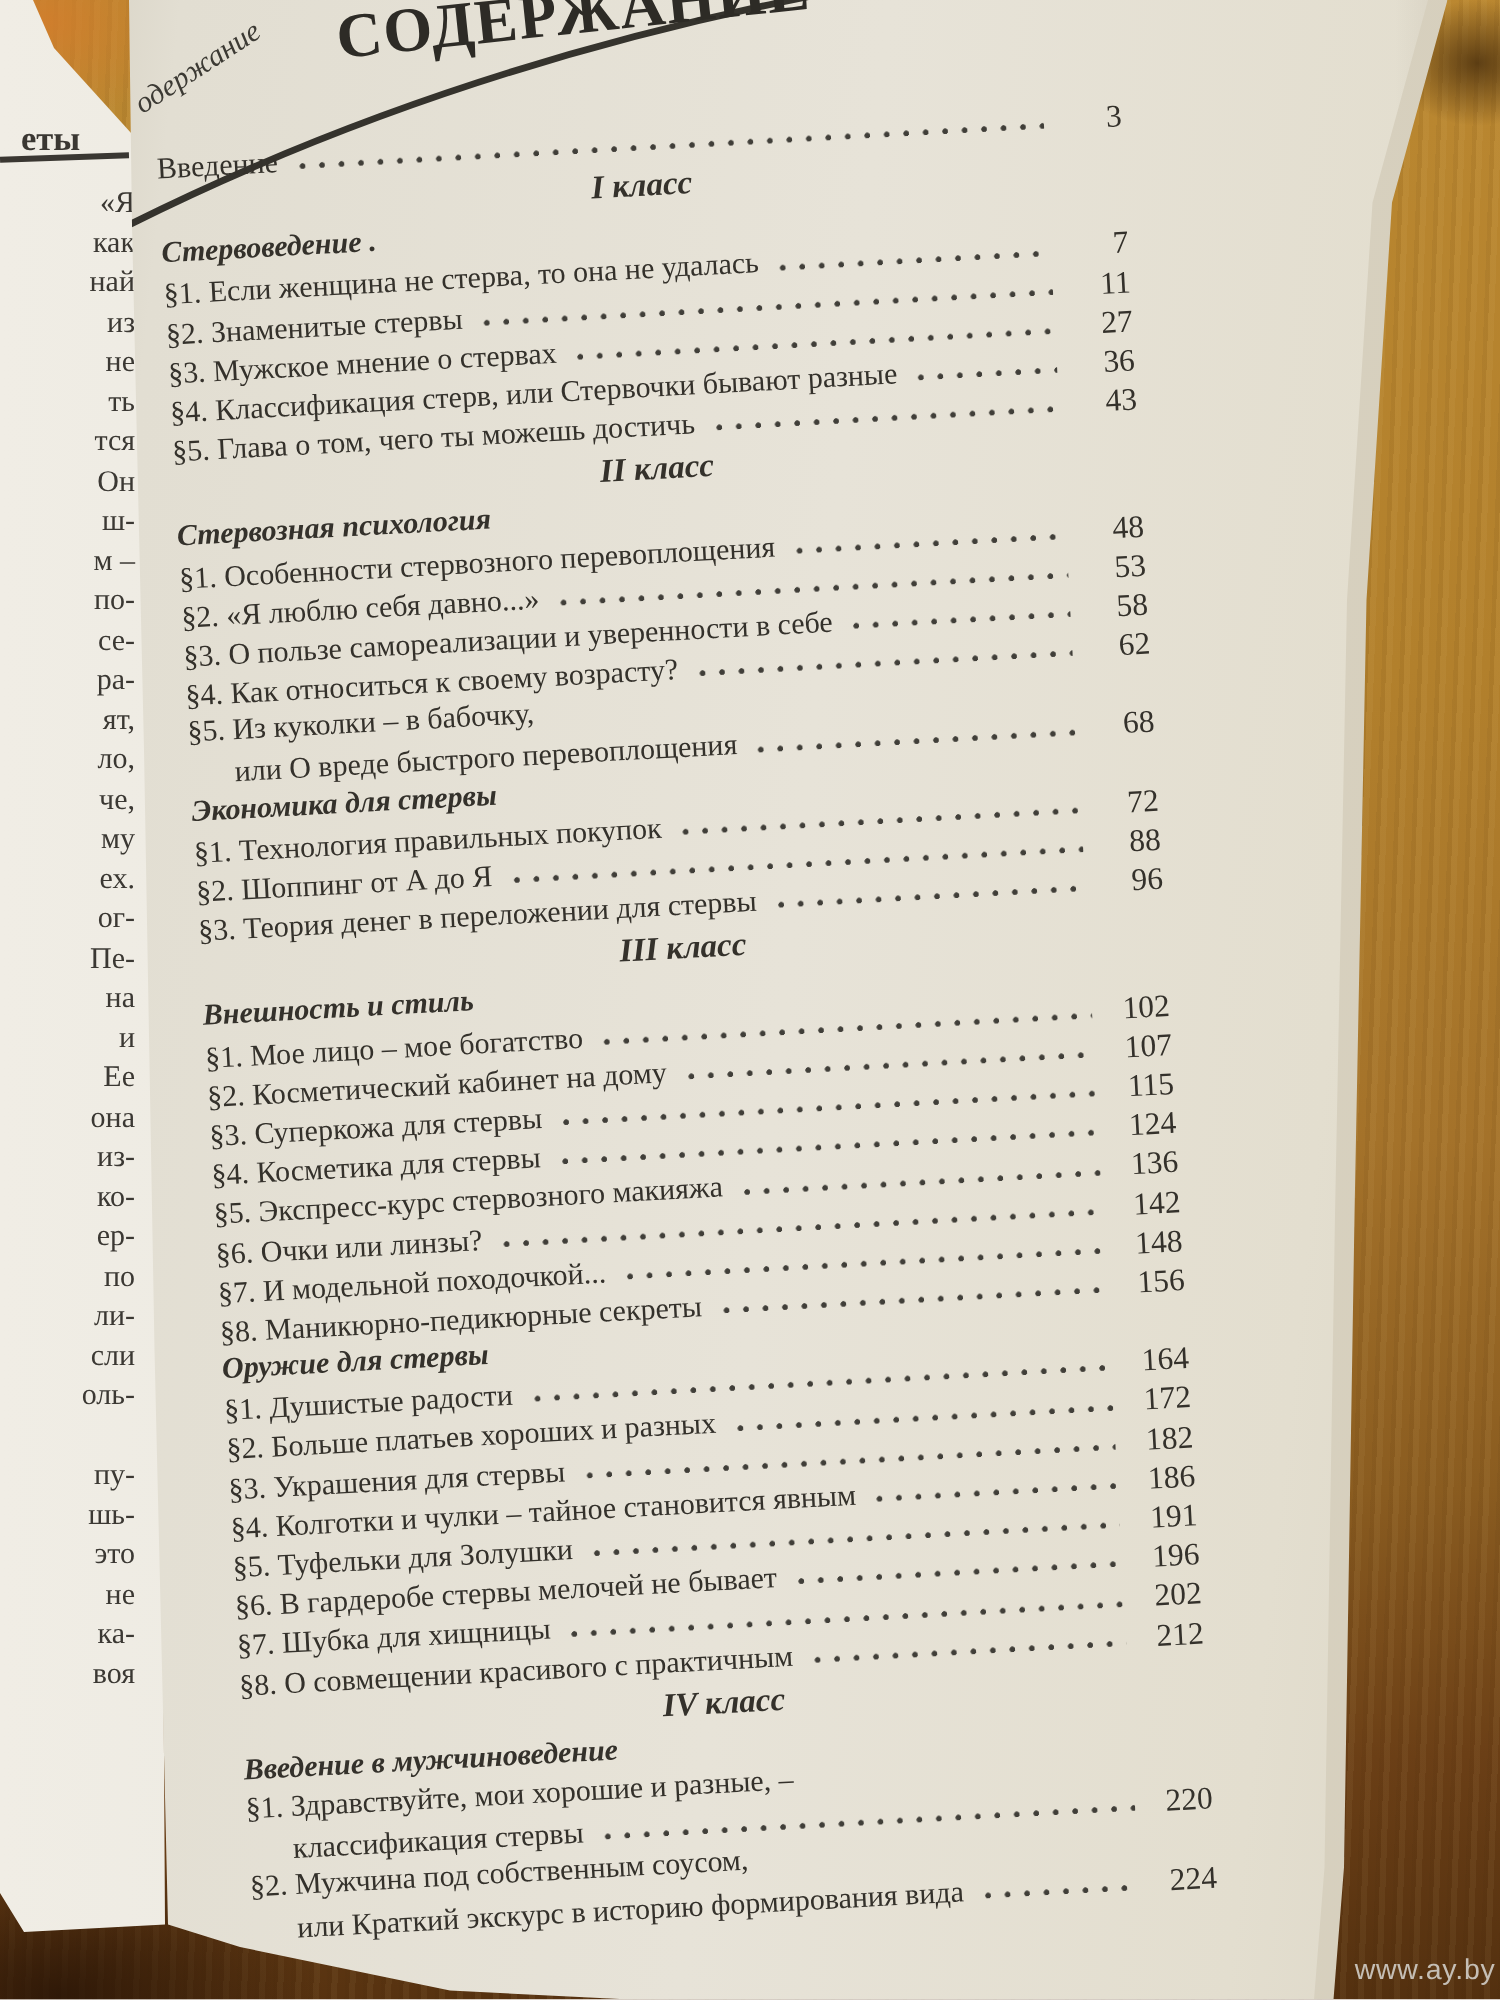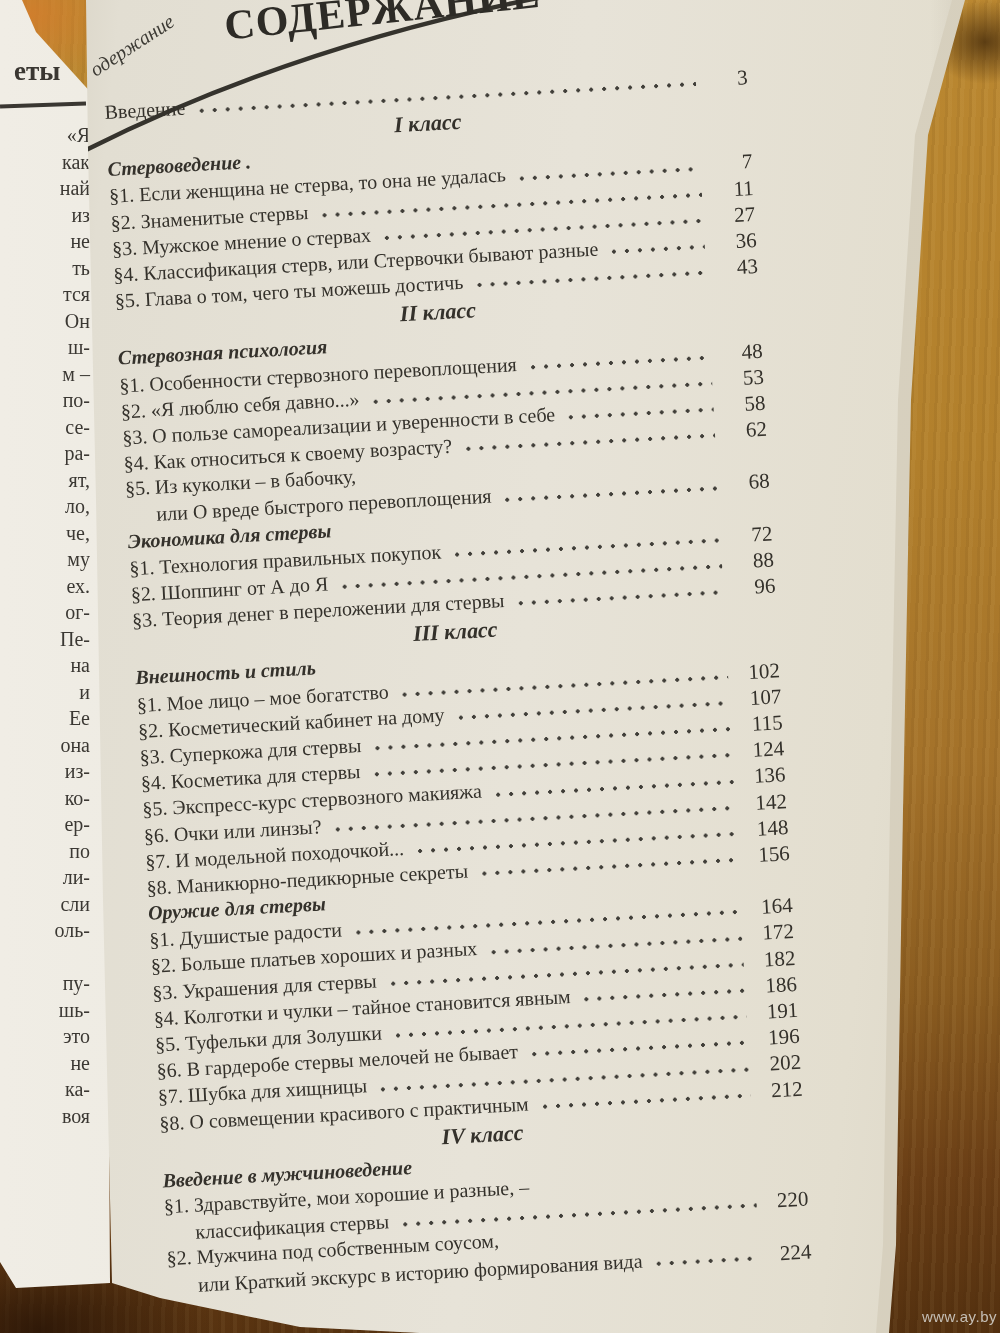--- a/index.html
+++ b/index.html
@@ -10,21 +10,21 @@
     background:
       radial-gradient(ellipse 80px 60px at 985px 42px, rgba(70,44,12,.8), rgba(70,44,12,0) 70%),
       radial-gradient(ellipse 120px 90px at 30px 15px, rgba(210,125,44,.9), rgba(210,125,44,0) 75%),
       radial-gradient(ellipse 220px 120px at 40px 1330px, rgba(40,20,6,.85), rgba(40,20,6,0) 80%),
       repeating-linear-gradient(92deg, rgba(60,35,8,.06) 0 3px, rgba(255,230,170,.05) 3px 7px, rgba(0,0,0,0) 7px 12px),
       linear-gradient(178deg,#bb8831 0%,#b2802c 35%,#a4722a 58%,#8a5c20 75%,#6b3f16 88%,#53300f 100%);}
   
   .left-page{position:absolute;inset:0;
     clip-path:polygon(0 0,22px 0,36px 32px,94px 96px,104px 280px,110px 1283px,16px 1288px,0 1262px);
     background:linear-gradient(90deg,#f0ede5 0%,#eae7de 50%,#ddd8c9 80%,#c5bfad 97%);}
-  .lp-header{position:absolute;left:14px;top:56px;font-size:27px;font-weight:bold;color:#3a3732;font-family:Liberation Serif, serif;}
+  .lp-header{position:absolute;left:14px;top:80px;font-size:23px;font-weight:bold;color:#3a3732;font-family:Liberation Serif, serif;}
   .lp-rule{position:absolute;left:0;top:103px;width:86px;height:4px;background:#3a3732;transform:rotate(-2deg);}
   .lp-frags{position:absolute;left:0;top:122px;width:90px;text-align:right;padding-right:6px;
     font-size:20px;line-height:26.5px;color:#3b3833;}
   
   .page-under{position:absolute;inset:0;transform:translateX(13px);
     clip-path:polygon(86px 0,952px 0,915px 135px,898px 400px,890px 810px,883px 1245px,876px 1333px,420px 1333px,300px 1327px,160px 1298px,112px 1283px,103px 900px,96px 500px,88px 150px);
     background:linear-gradient(90deg,#ddd7c7 0%,#d6cfbd 100%);}
   
   .main-page{position:absolute;inset:0;
     clip-path:polygon(86px 0,952px 0,915px 135px,898px 400px,890px 810px,883px 1245px,876px 1333px,420px 1333px,300px 1327px,160px 1298px,112px 1283px,103px 900px,96px 500px,88px 150px);
@@ -44,21 +44,21 @@
   .row .leader{flex:1 1 auto;height:9px;margin:0 8px 0 10px;align-self:flex-end;margin-bottom:5px;
     background-image:radial-gradient(circle at 6px 4px, rgba(50,48,43,.92) 1.7px, rgba(50,48,43,0) 2.1px);
     background-size:13px 9px;background-repeat:repeat-x;background-position:0 100%;}
   .row .page{flex:0 0 auto;min-width:44px;text-align:right;font-size:21px;}
   .row.r-heading{height:30px;display:block;text-align:center;font-weight:bold;font-style:italic;
     font-size:22px;padding-top:2px;}
   .row.r-group{font-style:italic;font-weight:bold;font-size:20px;}
   .row.r-cont .label{padding-left:30px;}
   
   .watermark{position:absolute;right:3px;bottom:8px;font-family:"Liberation Sans",sans-serif;
-    font-size:15px;letter-spacing:.5px;color:#cbc6be;opacity:.95;margin-top:48px;}
+    font-size:19px;letter-spacing:.5px;color:#cbc6be;opacity:.95;margin-top:48px;}
 </style>
 </head>
 <body>
 
 <div class="scene">
   <div class="wood"></div>
 
   <div class="left-page">
     <div class="lp-header">еты</div>
     <div class="lp-rule"></div>

